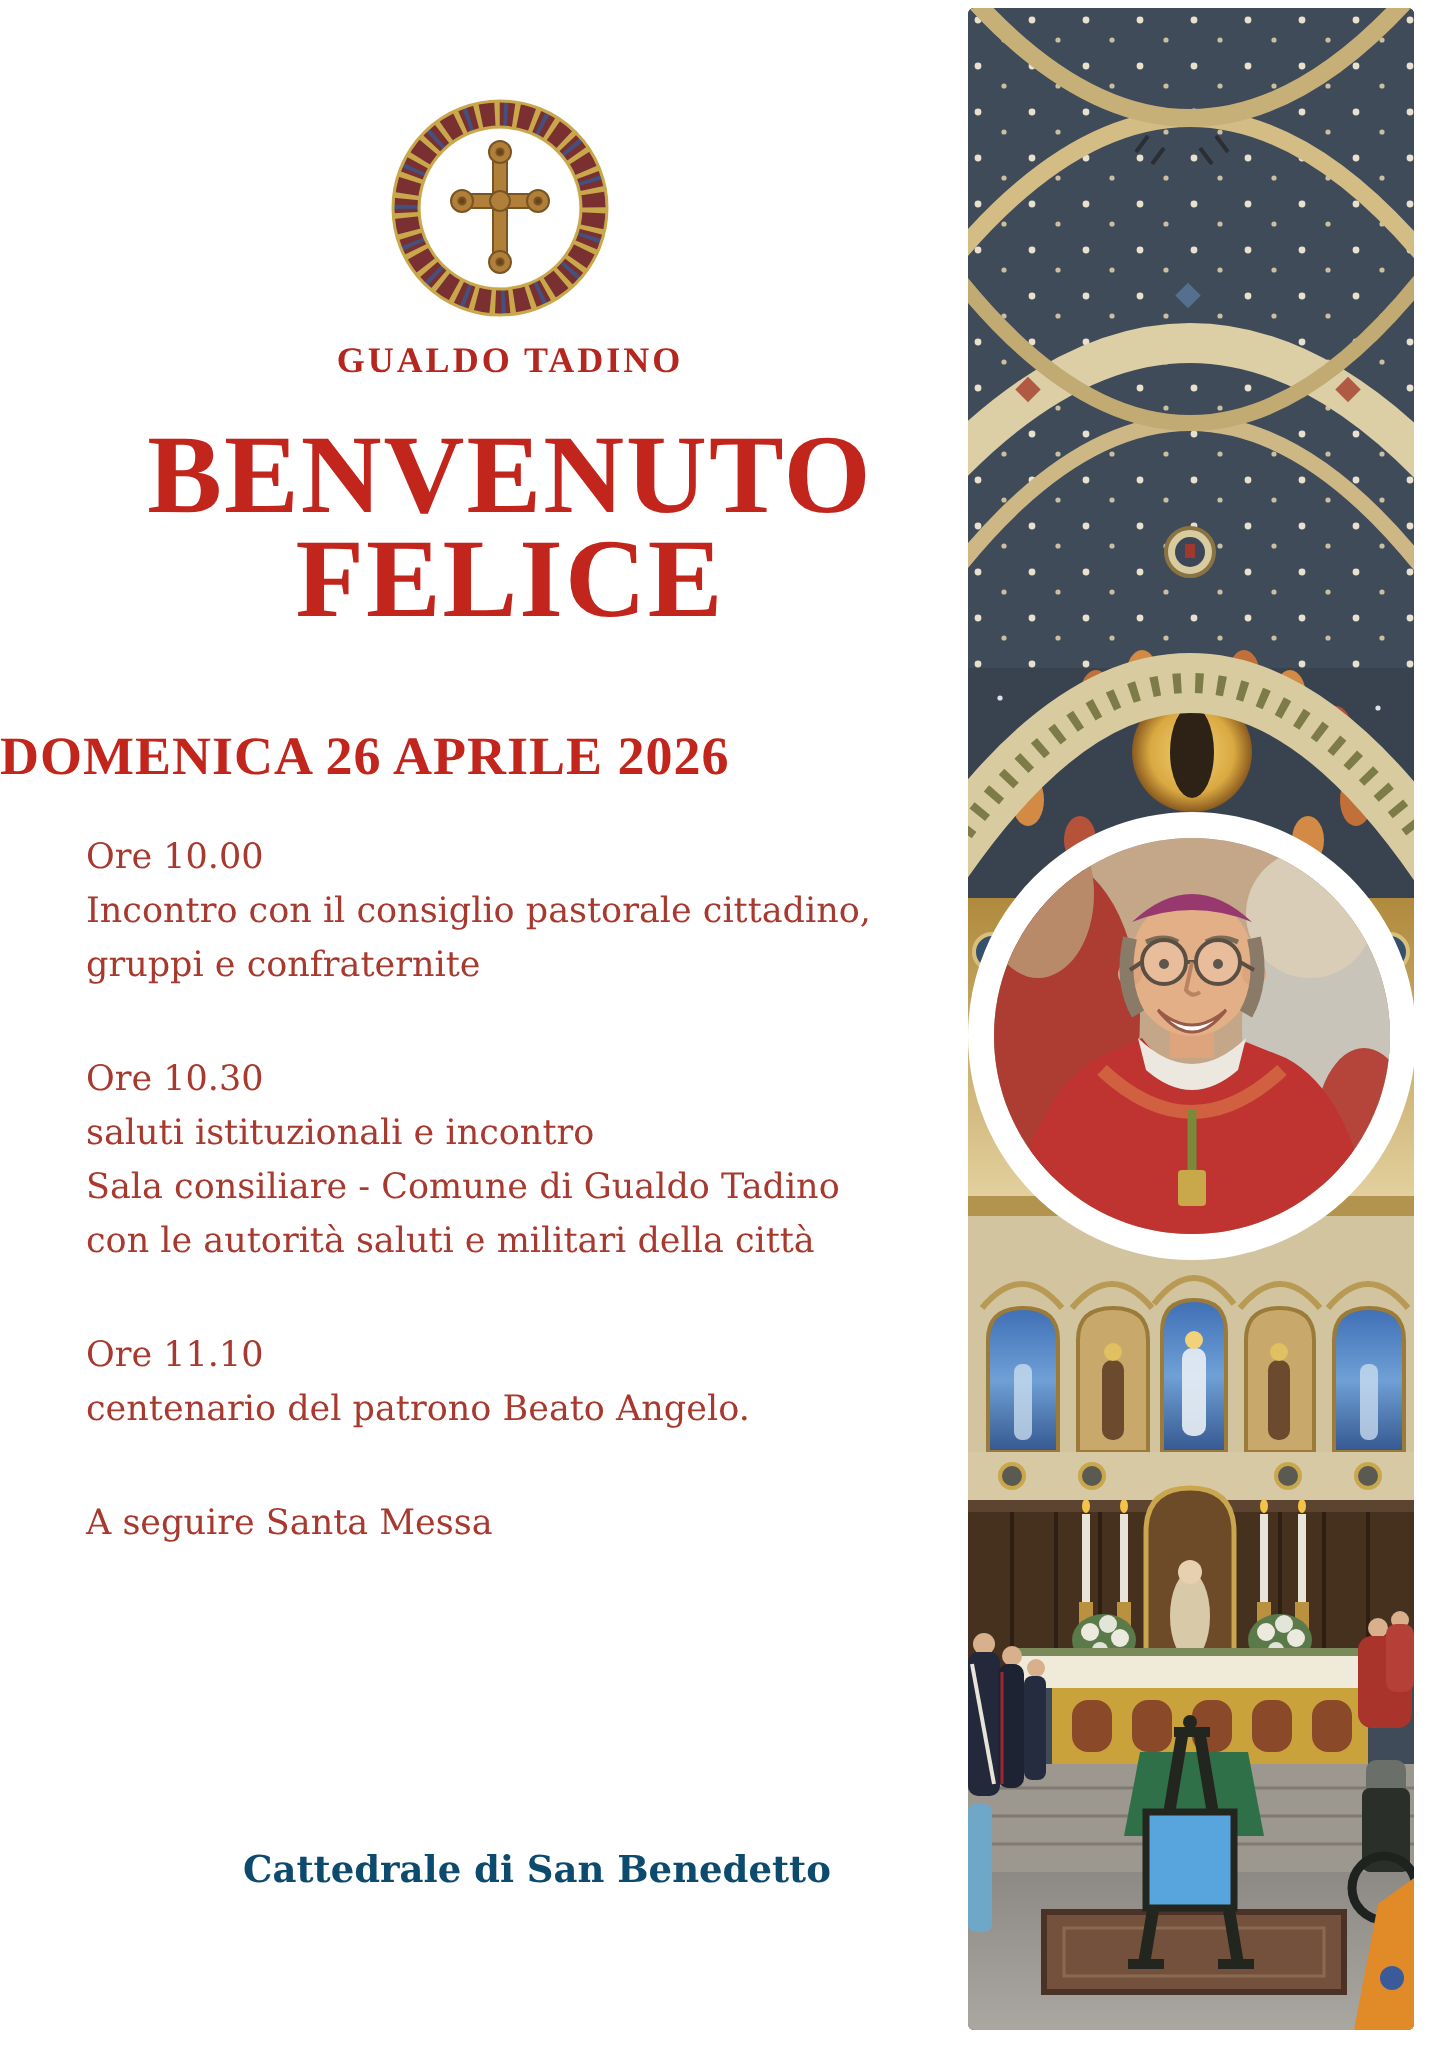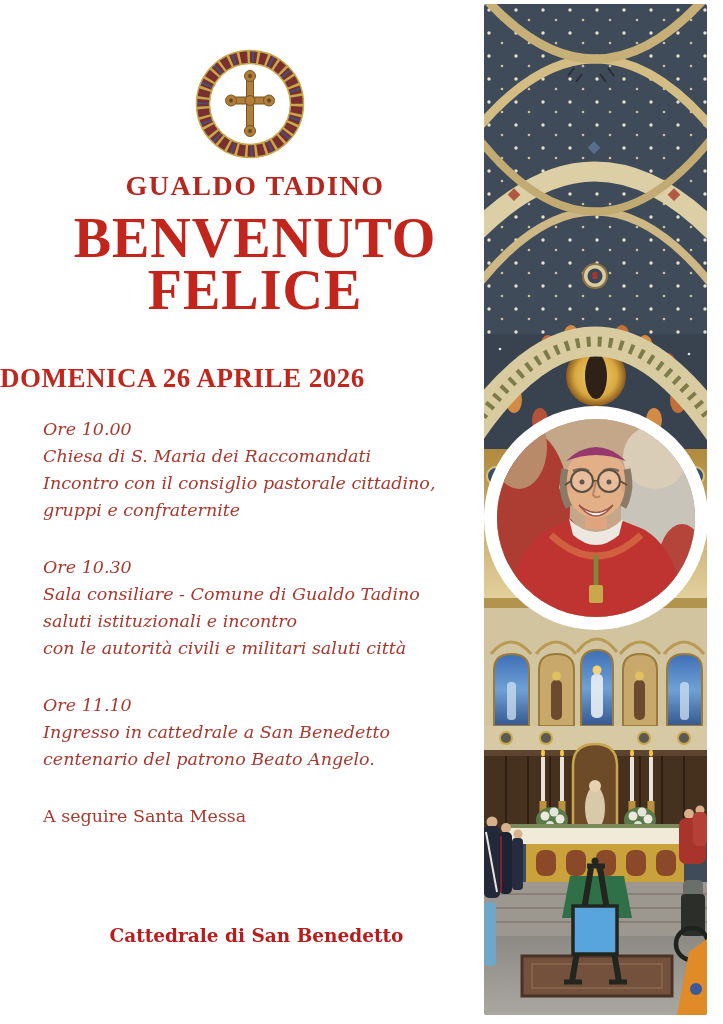--- a/index.html
+++ b/index.html
@@ -6,46 +6,46 @@
   body{
     width:723px;height:1024px;position:relative;background:#ffffff;
     font-family:"DejaVu Serif","Liberation Serif",serif;overflow:hidden;
   }
   .left-col{position:absolute;left:0;top:0;width:510px;height:1024px;}
   
   .logo-wrap{position:absolute;left:195px;top:49px;width:110px;height:110px;}
   
   .city{
     position:absolute;top:170px;left:0;width:510px;text-align:center;
-    font-family:"Liberation Serif",serif;font-weight:bold;font-size:28px;
+    font-family:"Liberation Serif",serif;font-weight:bold;font-size:18px;
     letter-spacing:1.5px;color:#b5261e;
   }
   .title{
     position:absolute;top:212px;left:0;width:510px;text-align:center;margin:0;
     font-family:"Liberation Serif",serif;font-weight:bold;font-size:56px;
     line-height:52px;letter-spacing:1px;color:#c1251c;
   }
   .title span{display:block;}
   .date{
     position:absolute;top:363px;left:0;width:510px;text-align:left;
     font-family:"Liberation Serif",serif;font-weight:bold;font-size:27px;
     letter-spacing:.5px;color:#c1251c;
   }
   
   .schedule{
     position:absolute;left:43px;top:416px;width:445px;
     font-size:17.5px;line-height:27px;color:#a8392e;
   }
   .event{margin:0 0 30px 0;}
-  .event div{white-space:nowrap;font-style:italic;}
+  .event div{white-space:nowrap;}
   .note{margin-top:27px;}
   
   .venue{
-    position:absolute;top:925px;left:4px;width:505px;text-align:center;
-    font-weight:bold;font-size:18.5px;color:#b91c1c;
+    position:absolute;top:925px;left:16px;width:505px;text-align:center;
+    font-weight:bold;font-size:18.5px;color:#0c4a6e;
   }
   
   .photo{
     position:absolute;left:484px;top:4px;width:223px;height:1011px;
     border-radius:3px;overflow:hidden;background:#404b59;
   }
   .photo svg.scene{display:block;width:223px;height:1011px;}
   
   .portrait{
     position:absolute;left:0px;top:402px;width:224px;height:224px;
@@ -94,33 +94,31 @@
     <h1 class="title">
       <span>BENVENUTO</span>
       <span>FELICE</span>
     </h1>
 
     <div class="date">DOMENICA 26 APRILE 2026</div>
 
     <div class="schedule">
       <div class="event">
         <div>Ore 10.00</div>
-        <div>Chiesa di S. Maria dei Raccomandati</div>
         <div>Incontro con il consiglio pastorale cittadino,</div>
         <div>gruppi e confraternite</div>
       </div>
       <div class="event">
         <div>Ore 10.30</div>
+        <div>saluti istituzionali e incontro</div>
         <div>Sala consiliare - Comune di Gualdo Tadino</div>
-        <div>saluti istituzionali e incontro</div>
-        <div>con le autorità civili e militari saluti città</div>
+        <div>con le autorità saluti e militari della città</div>
       </div>
       <div class="event">
         <div>Ore 11.10</div>
-        <div>Ingresso in cattedrale a San Benedetto</div>
         <div>centenario del patrono Beato Angelo.</div>
       </div>
       <div class="note">A seguire Santa Messa</div>
     </div>
 
     <div class="venue">Cattedrale di San Benedetto</div>
   </div>
 
   <div class="photo">
     <svg class="scene" viewBox="0 0 223 1011" preserveAspectRatio="none">

